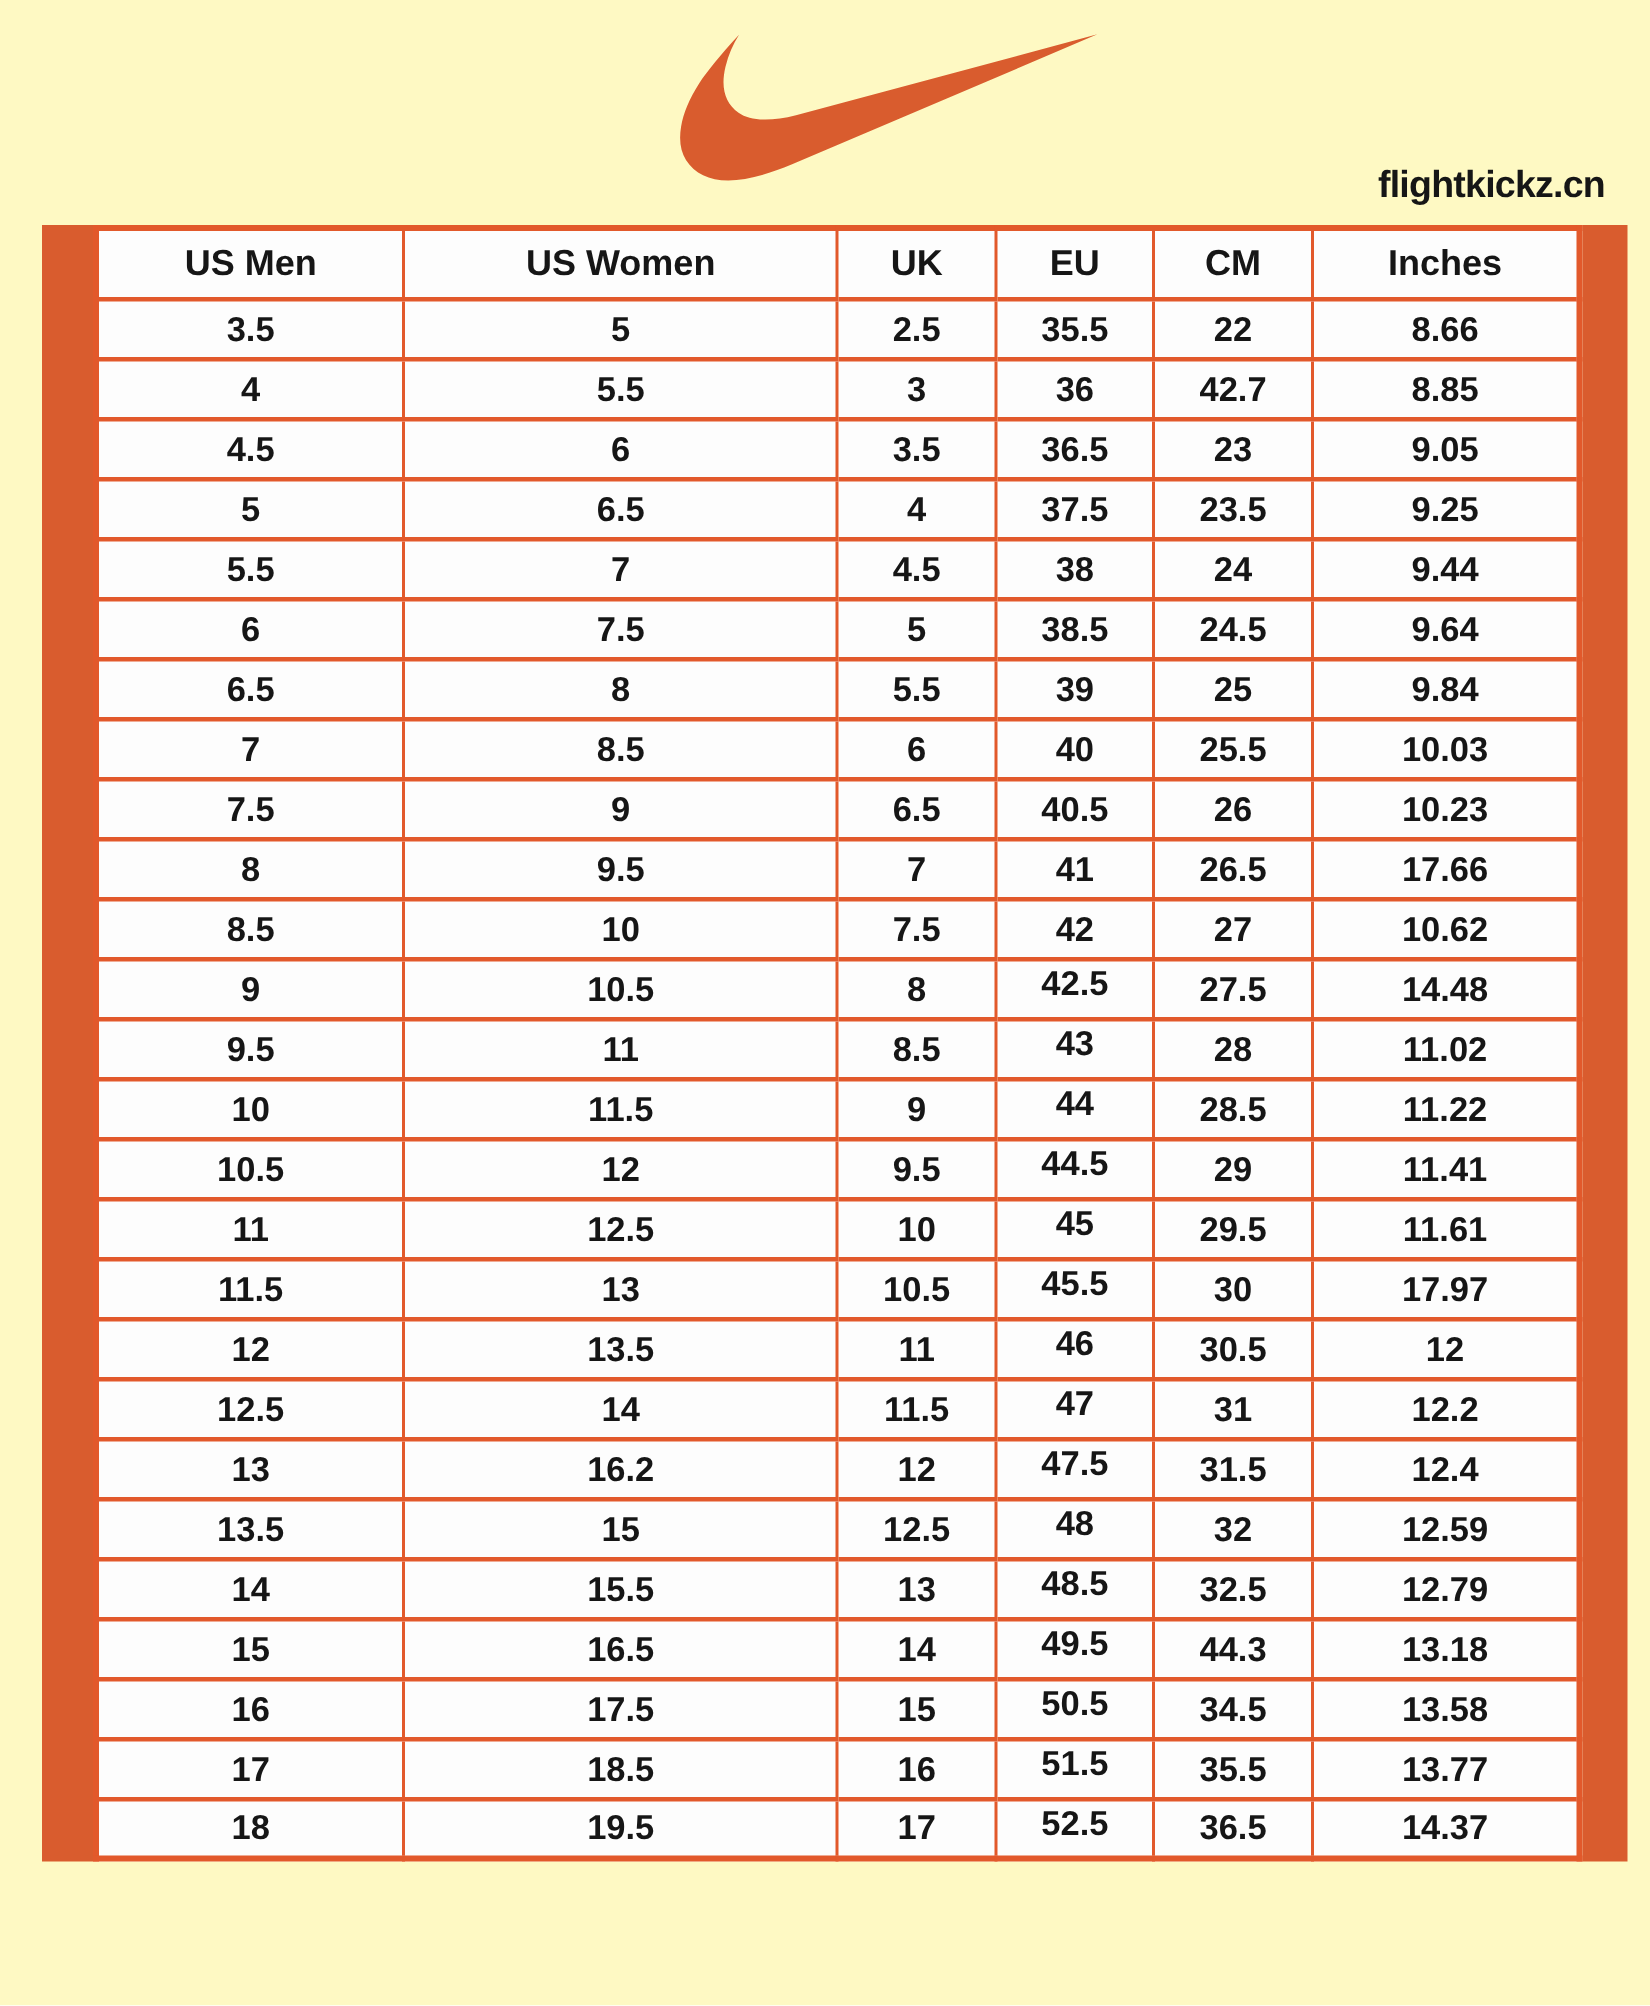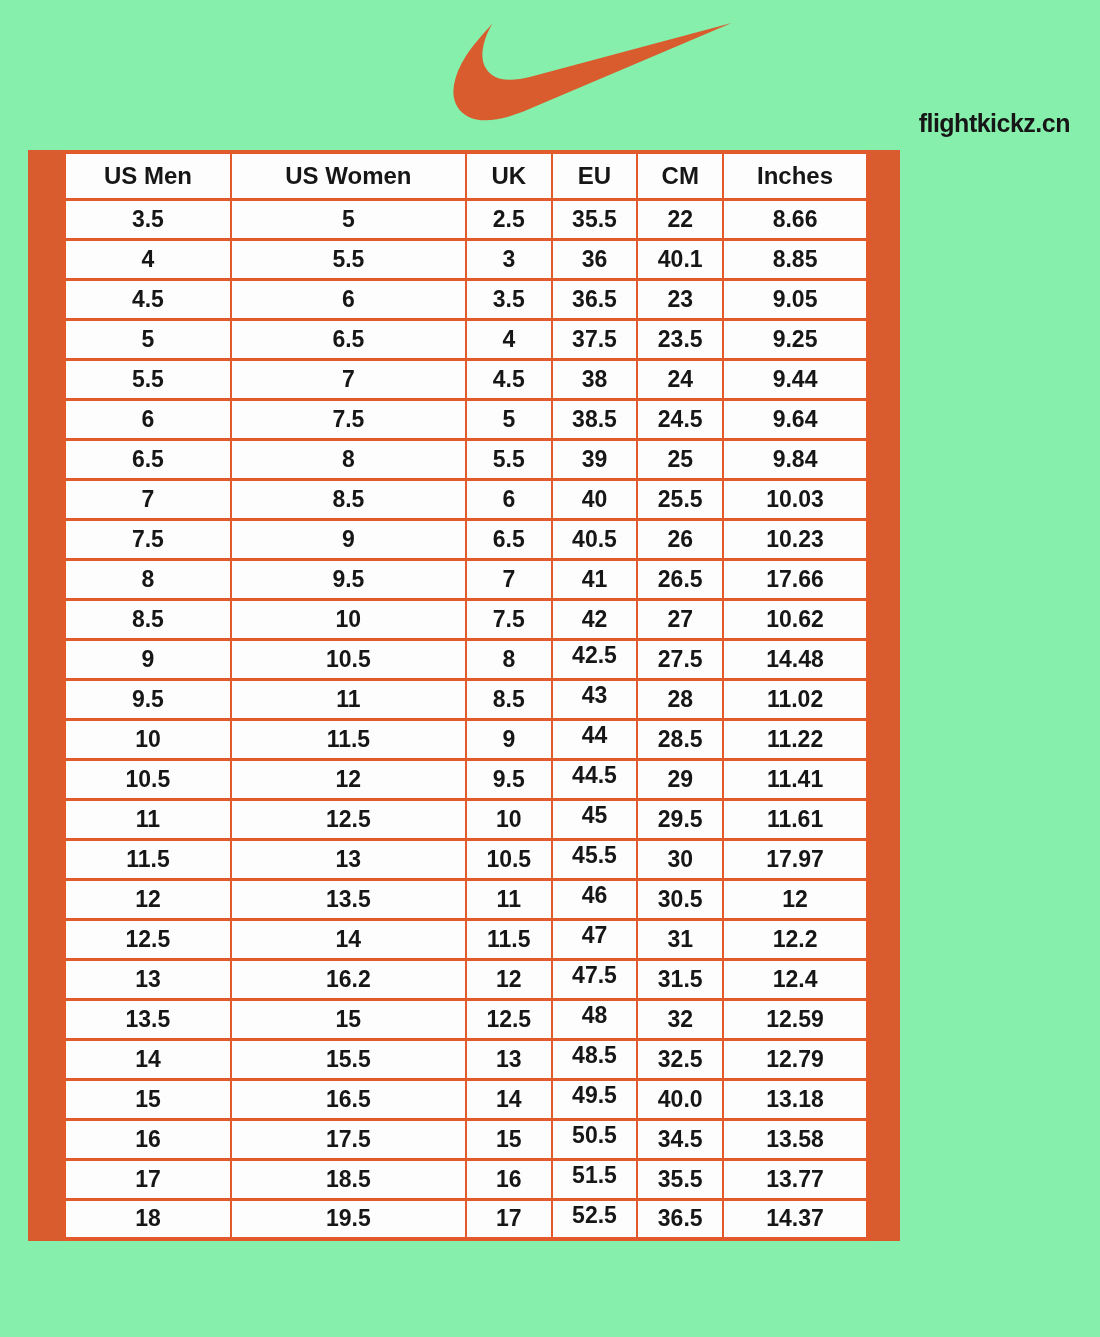--- a/index.html
+++ b/index.html
@@ -8,21 +8,21 @@
     --ink: #161616;
   }
   * { margin: 0; padding: 0; box-sizing: border-box; }
   html, body { background: #ffffff; }
   body { font-family: "Liberation Sans", sans-serif; }
 
   .page {
     position: relative;
     width: 1100px;
     height: 1337px;
-    background: #86efac;
+    background: #fef9c3;
     overflow: hidden;
   }
 
   .swoosh {
     position: absolute;
     left: 450px;
     top: 20px;
     width: 285px;
     height: 102px;
   }
@@ -34,21 +34,21 @@
     font-size: 25px;
     font-weight: 700;
     letter-spacing: -0.5px;
     color: var(--ink);
   }
 
   .chart {
     position: absolute;
     top: 150px;
     left: 28px;
-    width: 872px;
+    width: 1057px;
     display: flex;
     align-items: stretch;
   }
 
   .accent-bar { background: var(--orange); flex: 0 0 auto; }
   .accent-bar.left  { width: 34px; }
   .accent-bar.right { width: 30px; }
 
   table.size-table {
     flex: 1 1 auto;
@@ -118,21 +118,21 @@
             <td>2.5</td>
             <td>35.5</td>
             <td>22</td>
             <td>8.66</td>
           </tr>
           <tr>
             <td>4</td>
             <td>5.5</td>
             <td>3</td>
             <td>36</td>
-            <td>40.1</td>
+            <td>42.7</td>
             <td>8.85</td>
           </tr>
           <tr>
             <td>4.5</td>
             <td>6</td>
             <td>3.5</td>
             <td>36.5</td>
             <td>23</td>
             <td>9.05</td>
           </tr>
@@ -286,21 +286,21 @@
             <td>13</td>
             <td class="raised">48.5</td>
             <td>32.5</td>
             <td>12.79</td>
           </tr>
           <tr>
             <td>15</td>
             <td>16.5</td>
             <td>14</td>
             <td class="raised">49.5</td>
-            <td>40.0</td>
+            <td>44.3</td>
             <td>13.18</td>
           </tr>
           <tr>
             <td>16</td>
             <td>17.5</td>
             <td>15</td>
             <td class="raised">50.5</td>
             <td>34.5</td>
             <td>13.58</td>
           </tr>

